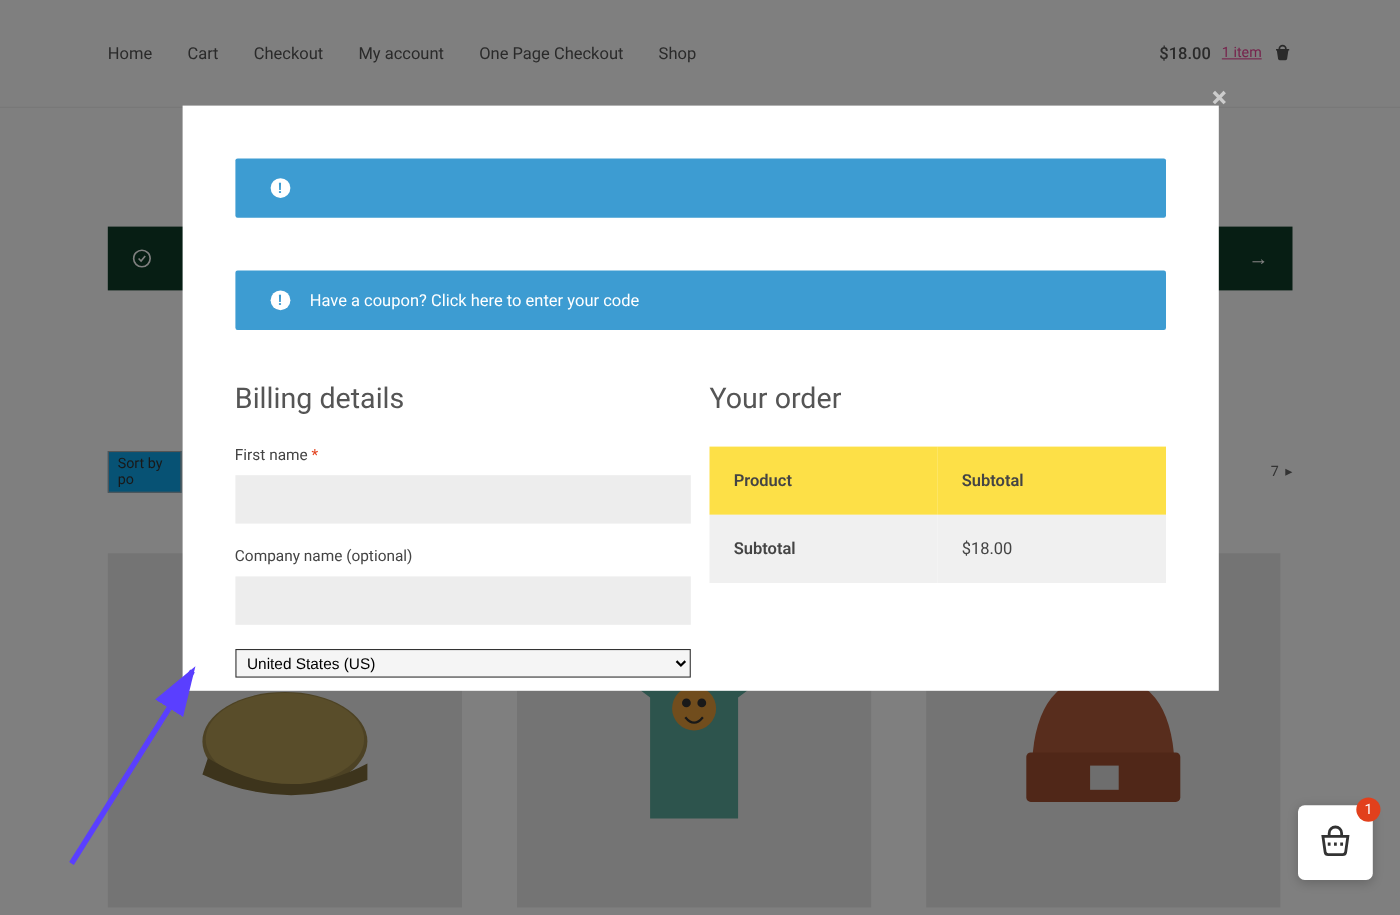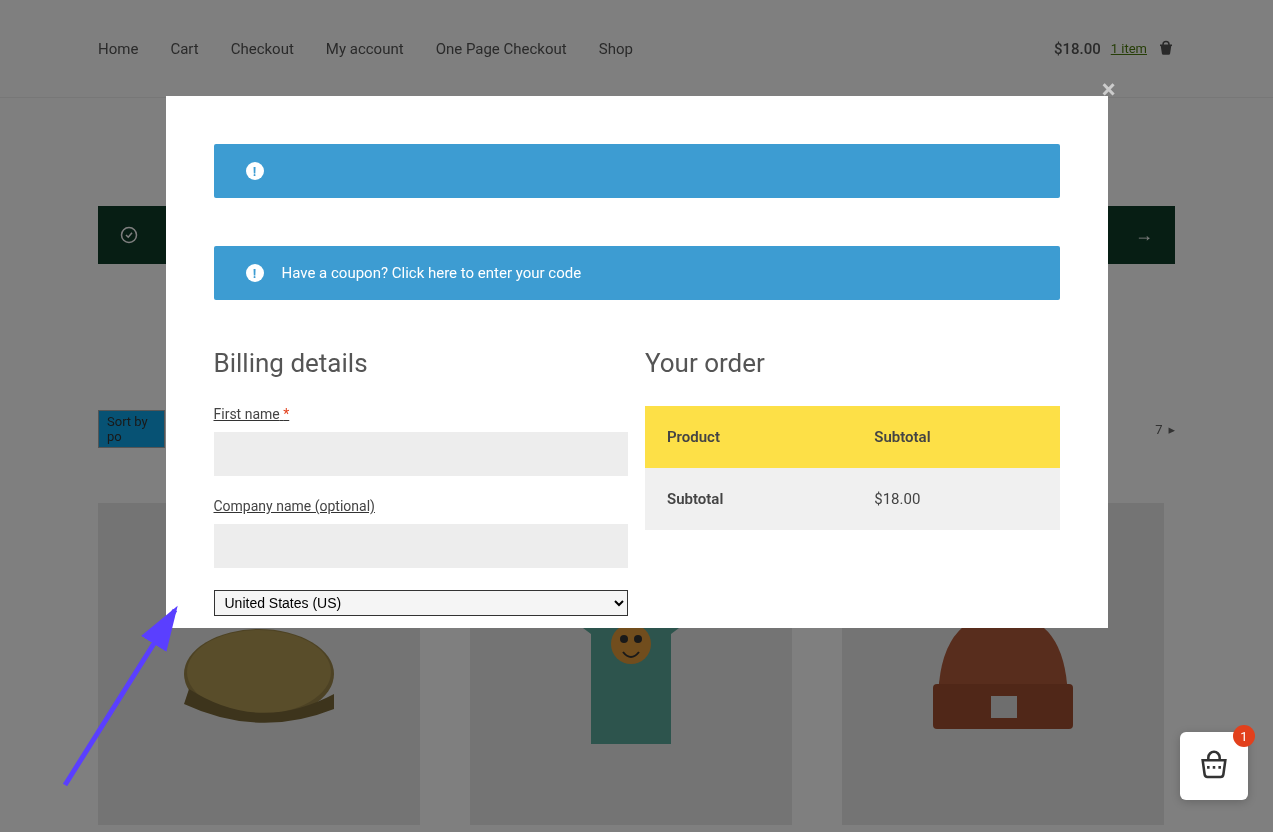--- a/index.html
+++ b/index.html
@@ -4,21 +4,21 @@
 <style>
   * { box-sizing: border-box; margin: 0; padding: 0; }
   body { font-family: -apple-system, BlinkMacSystemFont, "Segoe UI", Roboto, sans-serif; background: #fff; color: #333; width: 1273px; height: 832px; overflow: hidden; position: relative; }
   
   
   .header { height: 98px; border-bottom: 1px solid #eee; display: flex; align-items: center; padding: 16px 98px; justify-content: space-between; }
   .nav { display: flex; gap: 32px; }
   .nav-item { color: #555; font-size: 15px; cursor: pointer; }
   .cart-info { display: flex; align-items: center; gap: 10px; color: #555; font-size: 15px; }
   .cart-price { font-weight: 500; }
-  .cart-count { font-size: 13px; color: #4d7c0f; text-decoration: underline; }
+  .cart-count { font-size: 13px; color: #ec4899; text-decoration: underline; }
   .basket-icon { width: 18px; height: 18px; }
   
   
   .shop-bg { padding: 0 98px; }
   .success-bar { background: #0f3c28; height: 58px; margin-top: 108px; display: flex; align-items: center; justify-content: space-between; padding: 0 22px; color: #fff; }
   .sort-bar { margin-top: 146px; display: flex; align-items: center; gap: 10px; font-size: 13px; }
   .sort-select { border: 1px solid #aaa; padding: 3px 8px; font-size: 13px; background: #0ea5e9; width: 67px; }
   .pagearrow { margin-left: auto; color: #666; font-size: 13px; display:flex; align-items:center; gap:6px;}
   .products { display: flex; gap: 50px; margin-top: 55px; }
   .product { width: 322px; height: 322px; background: #e9e9e9; display:flex; align-items:center; justify-content:center; overflow:hidden; }
@@ -34,21 +34,21 @@
   
   .info-bar { background: #3d9cd2; color: #fff; padding: 18px 32px; border-radius: 2px; display: flex; align-items: center; gap: 18px; margin-bottom: 48px; font-size: 15px; }
   .info-icon { width: 18px; height: 18px; background: #fff; border-radius: 50%; color: #3d9cd2; display:flex; align-items:center; justify-content:center; font-weight:bold; font-size:13px; flex-shrink:0; }
   
   .checkout-cols { display: flex; gap: 17px; }
   .billing-col { flex: 1; }
   .order-col { flex: 1; }
   .section-title { font-size: 26px; color: #555; font-weight: 400; margin-bottom: 28px; }
   
   .form-row { display: flex; gap: 22px; margin-bottom: 22px; }
-  .form-group { flex: 1; text-decoration: underline; }
+  .form-group { flex: 1; }
   .form-label { font-size: 14px; color: #444; display: block; margin-bottom: 10px; }
   .required { color: #e2401c; }
   .form-input { width: 100%; background: #ededed; border: none; height: 44px; padding: 0 12px; font-size: 14px; }
   .form-select { width: 100%; border: 1px solid #333; height: 26px; font-size: 14px; padding: 0 6px; background:#f5f5f5; }
   
   .order-table { width: 100%; border-collapse: collapse; font-size: 15px; }
   .order-table th, .order-table td { text-align: left; padding: 22px 22px; }
   .order-table thead th { background: #fde047; color: #444; font-weight: 600; }
   .order-table tbody td { color: #555; }
   .order-table .sub-row td { background: #f0f0f0; color: #444; font-weight: 600; }

